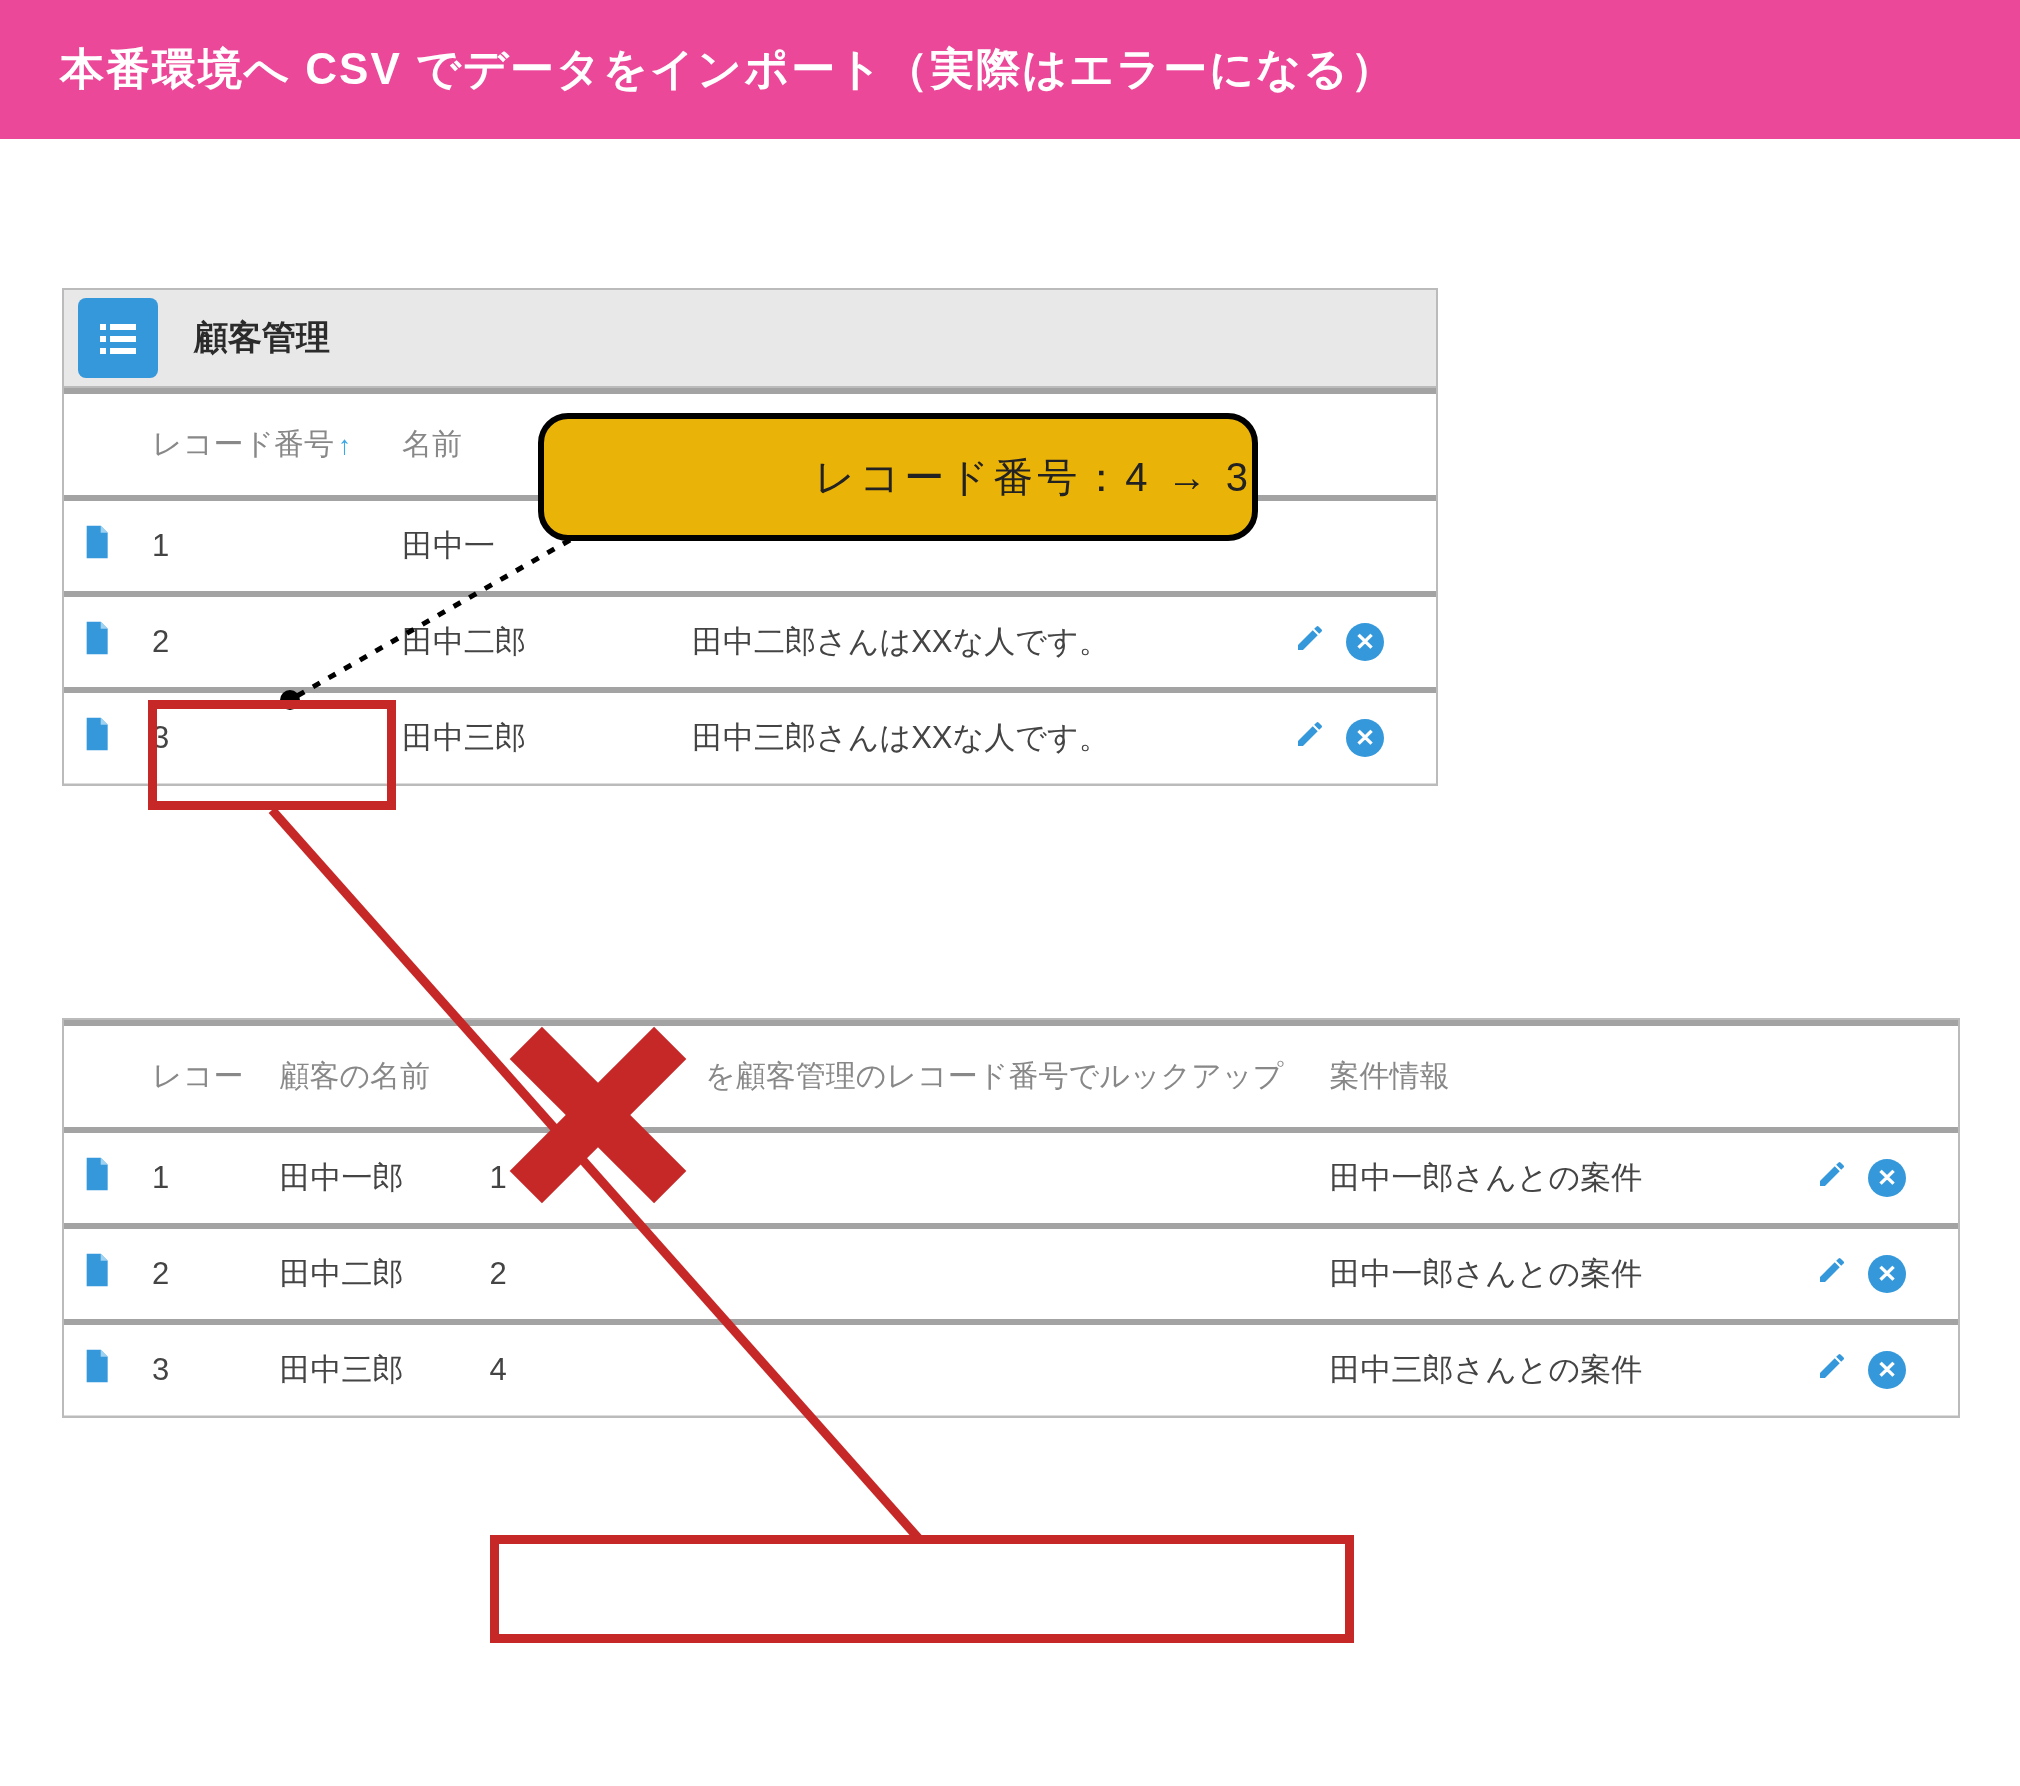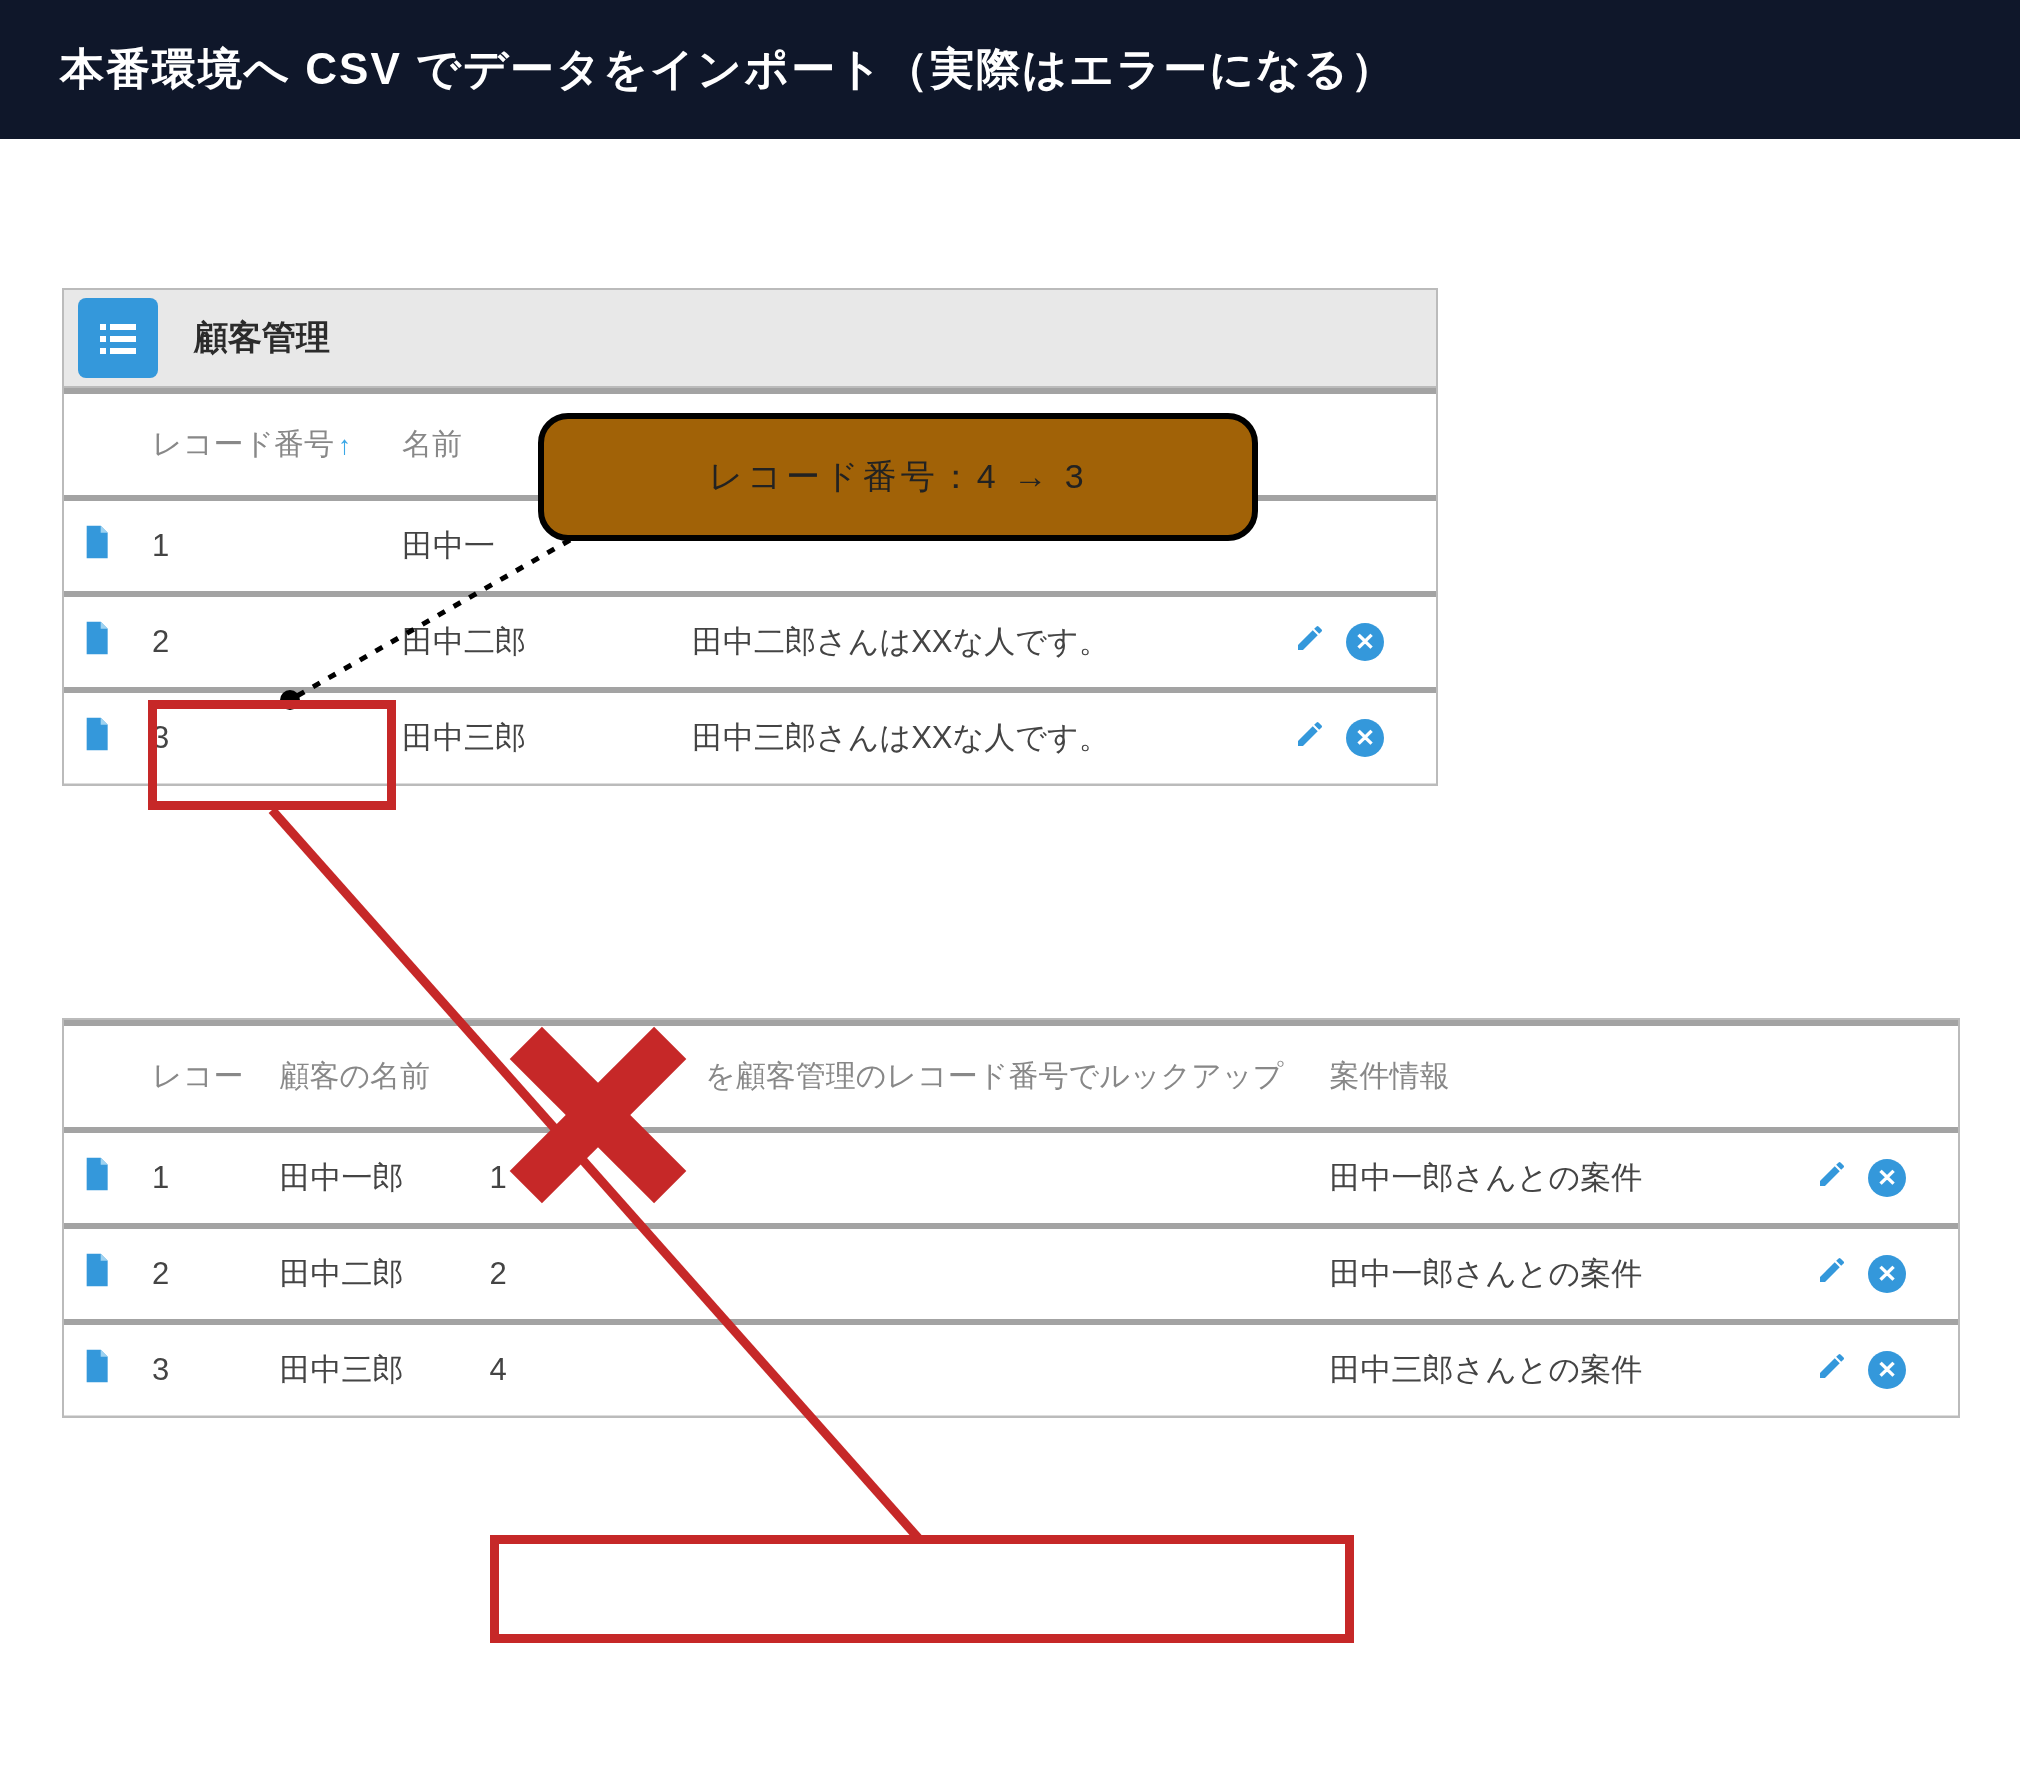--- a/index.html
+++ b/index.html
@@ -4,21 +4,21 @@
   <style>
     * { box-sizing: border-box; margin: 0; padding: 0; }
     body {
       font-family: "Hiragino Kaku Gothic ProN", "Hiragino Sans", Meiryo, sans-serif;
       width: 2020px;
       height: 1786px;
       background: #ffffff;
       position: relative;
     }
     .title-bar {
-      background: #0f172a;
+      background: #ec4899;
       color: #ffffff;
       padding: 40px 60px;
       font-size: 44px;
       font-weight: 700;
       letter-spacing: 2px;
     }
     .panel {
       position: absolute;
       border: 2px solid #bbb;
       background: #fff;
@@ -72,23 +72,23 @@
       display: inline-flex; align-items: center; justify-content: center;
       font-size: 24px; font-weight: 700;
     }
     .lookup-val { color: #2a89d6; text-align: right; padding-right: 28px; }
     .callout {
       position: absolute;
       left: 538px; top: 413px;
       width: 720px; height: 128px;
       border: 6px solid #000;
       border-radius: 30px;
-      background: #a16207;
-      display: flex; align-items: center; justify-content: center;
-      font-size: 34px; letter-spacing: 4px; color: #222;
+      background: #eab308;
+      display: flex; align-items: center; justify-content: flex-end;
+      font-size: 40px; letter-spacing: 4px; color: #222;
       z-index: 5;
     }
     .highlight-box {
       position: absolute;
       border: 9px solid #c62828;
       pointer-events: none;
       z-index: 3;
     }
     .hl1 { left: 148px; top: 700px; width: 248px; height: 110px; }
     .hl2 { left: 490px; top: 1535px; width: 864px; height: 108px; }

